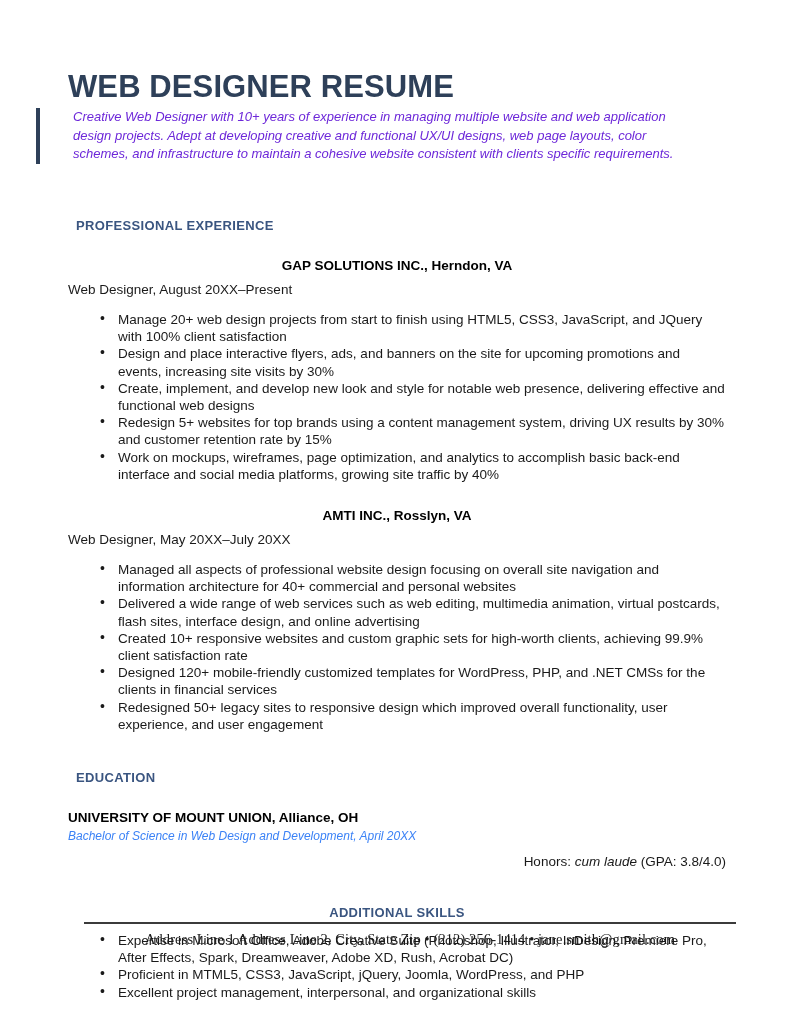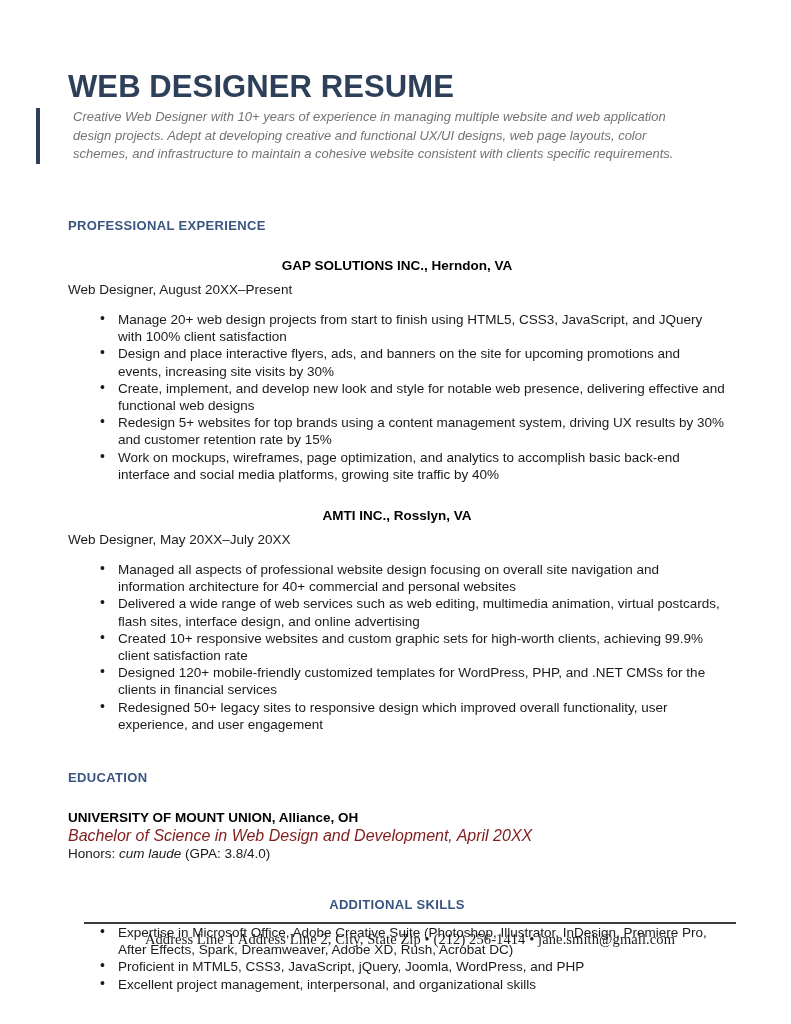--- a/index.html
+++ b/index.html
@@ -51,31 +51,31 @@
     width: 4px;
     background: #2e4059;
     flex: 0 0 4px;
     margin-right: 33px;
     border-radius: 0;
   }
   .summary-text {
     font-size: 13px;
     font-style: italic;
     line-height: 18.5px;
-    color: #737373;
+    color: #6d28d9;
     width: 625px;
   }
 
   
   .section-heading {
     font-size: 13px;
     font-weight: bold;
     color: #3a5580;
     letter-spacing: 0.35px;
-    margin: 0;
+    margin: 8px;
   }
 
   
   .content {
     position: absolute;
     left: 68px;
     top: 218px;
     width: 658px;
   }
 
@@ -123,31 +123,32 @@
   .heading-skills { margin-top: 34px; text-align: center; }
 
   .edu-school {
     font-size: 13.5px;
     font-weight: bold;
     line-height: 17px;
     margin-top: 24px;
     color: #000000;
   }
   .edu-degree {
-    font-size: 16px;
+    font-size: 12px;
     font-style: italic;
     line-height: 18px;
     margin-top: 1px;
-    color: #7f1d1d;
+    color: #3b82f6;
   }
   .edu-honors {
     font-size: 13.5px;
     line-height: 18px;
-    margin-top: 0px;
-    color: #1a1a1a;
+    margin-top: 8px;
+    color: #1a1a1a;
+    text-align: right;
   }
   .edu-honors .it { font-style: italic; }
 
   .skills-list { margin-top: 16px; }
 
   
   .footer {
     position: absolute;
     left: 84px;
     top: 922px;

